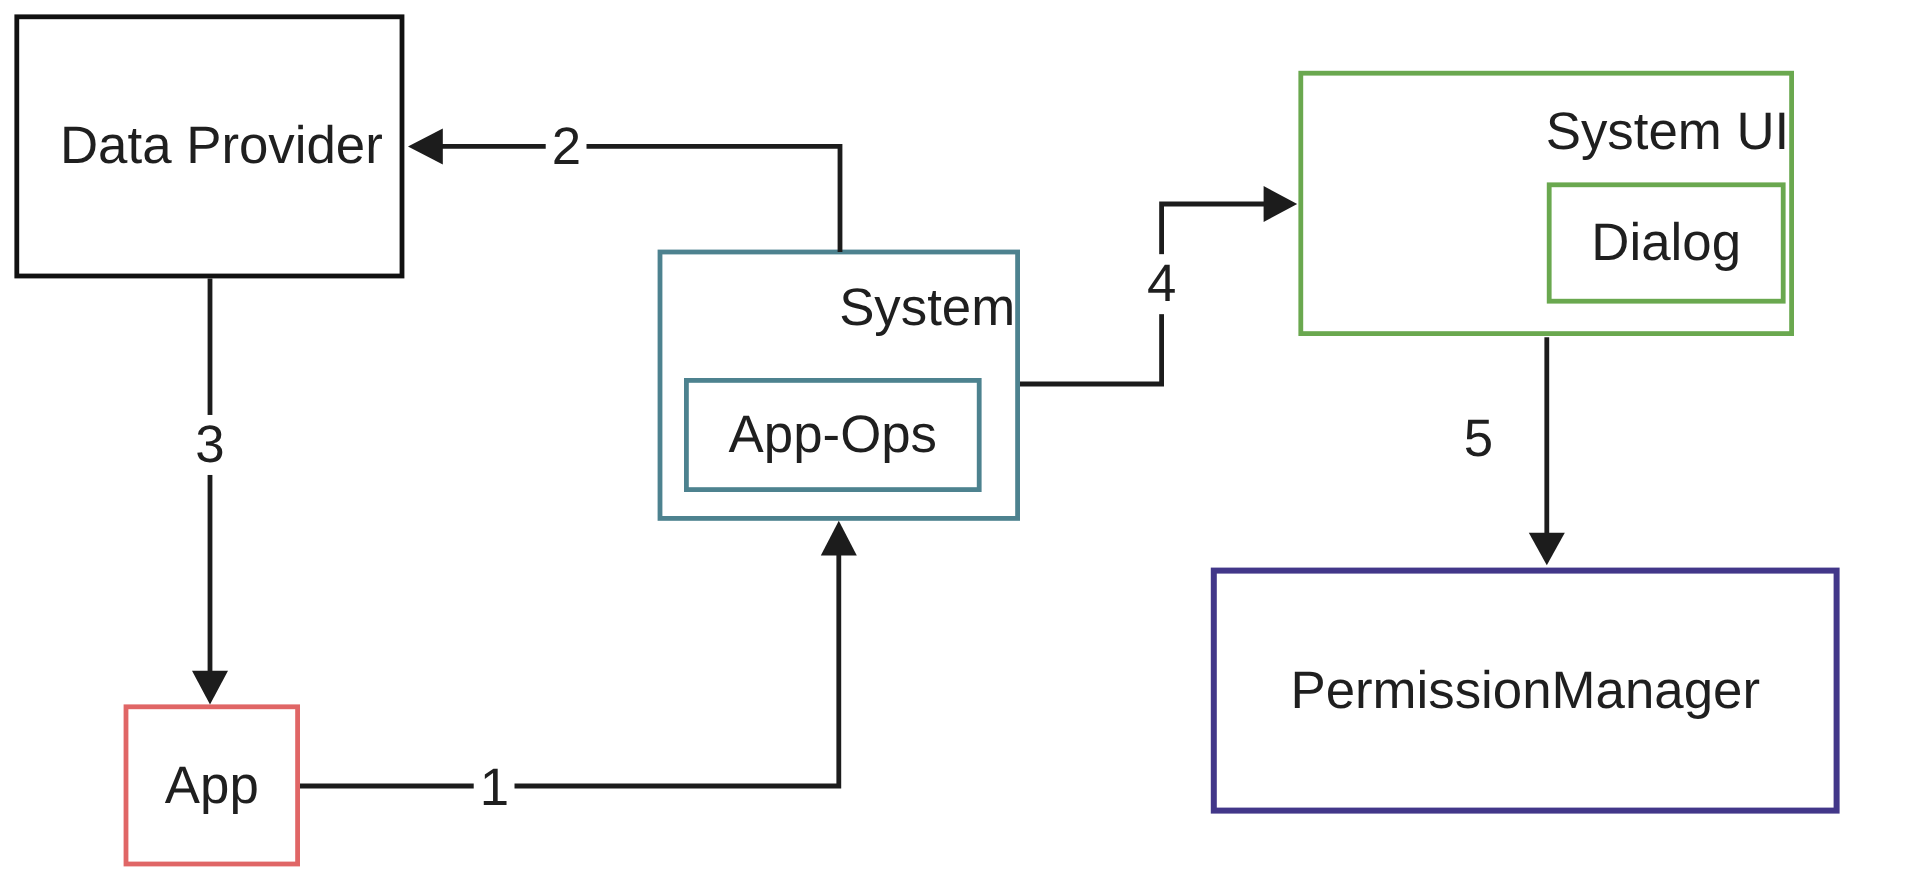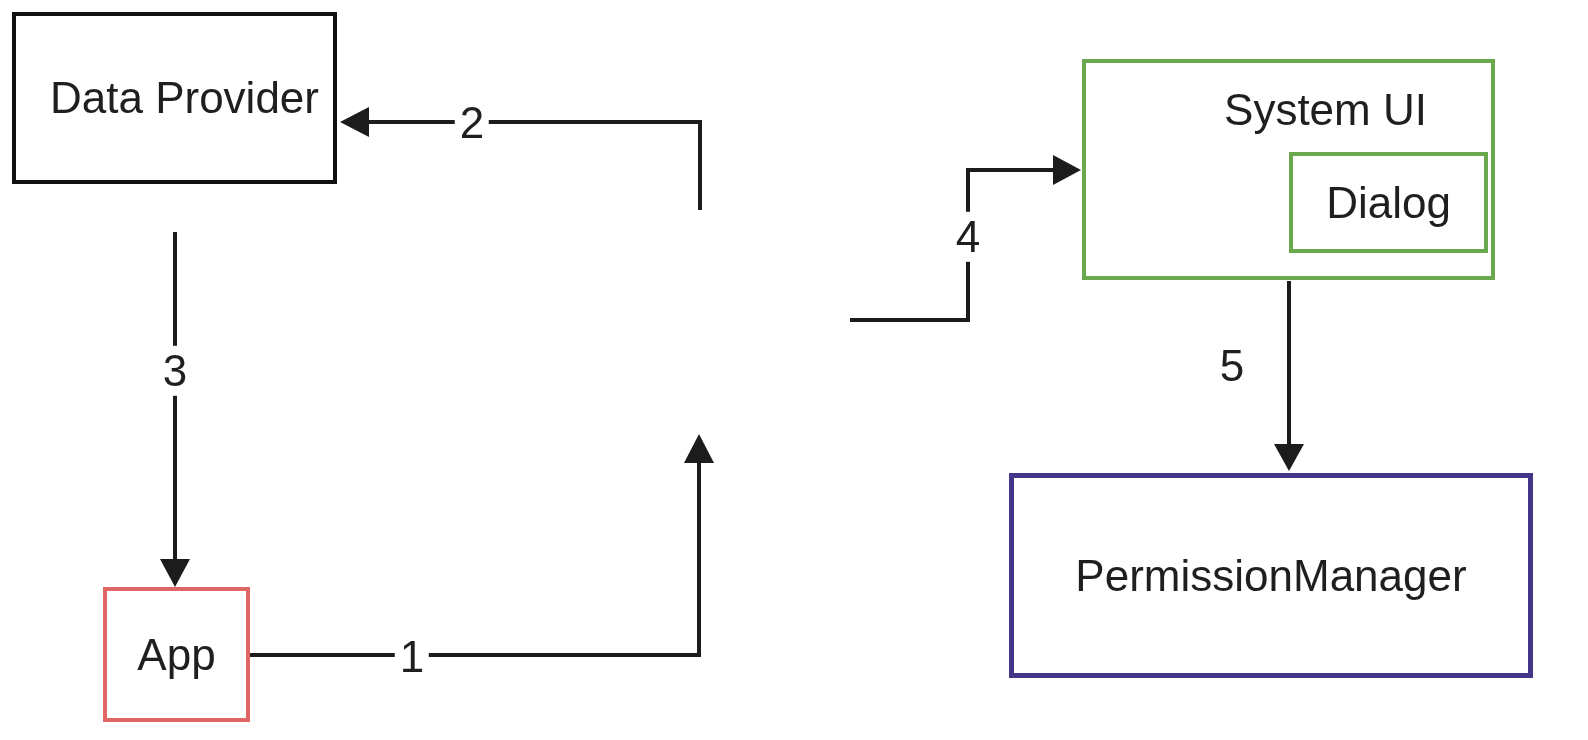--- a/index.html
+++ b/index.html
@@ -25,30 +25,29 @@
   }
   .box.center {
     display: flex;
     align-items: center;
     justify-content: center;
   }
   .box .top-label {
     position: absolute;
     left: 0;
     width: 100%;
-    text-align: center;
-    margin-left: 37px;
+    text-align: right;
   }
   .b-black  { border: 4px solid var(--box-black, #111); }
   .b-red    { border: 4px solid var(--box-red, #e06666); }
   .b-teal   { border: 4px solid var(--box-teal, #4d828f); }
   .b-green  { border: 4px solid var(--box-green, #6aa84f); }
   .b-purple { border: 5px solid var(--box-purple, #423789); }
 
-  #box-data-provider { left: 12px;   top: 12px;  width: 325px; height: 172px; padding-left: 20px; }
+  #box-data-provider { left: 12px;   top: 12px;  width: 325px; height: 220px; padding-left: 20px; }
   #box-app           { left: 103px;  top: 587px; width: 147px; height: 135px; }
   #box-system        { left: 548px;  top: 208px; width: 302px; height: 226px; }
   #box-app-ops       { left: 18px;   top: 103px; width: 248px; height: 95px;  }
   #box-system-ui     { left: 1082px; top: 59px;  width: 413px; height: 221px; }
   #box-dialog        { left: 203px;  top: 89px;  width: 199px; height: 101px; }
   #box-permission    { left: 1009px; top: 473px; width: 524px; height: 205px; }
 
   #box-system .top-label    { top: 20px; }
   #box-system-ui .top-label { top: 22px; }
 
@@ -88,20 +87,26 @@
 <div class="canvas">
 
   <div class="box b-black center" id="box-data-provider">
     <span>Data Provider</span>
   </div>
 
   <div class="box b-red center" id="box-app">
     <span>App</span>
   </div>
 
+  <div class="box b-teal" id="box-system">
+    <div class="top-label">System</div>
+    <div class="box b-teal center" id="box-app-ops">
+      <span>App-Ops</span>
+    </div>
+  </div>
 
   <div class="box b-green" id="box-system-ui">
     <div class="top-label">System UI</div>
     <div class="box b-green center" id="box-dialog">
       <span>Dialog</span>
     </div>
   </div>
 
   <div class="box b-purple center" id="box-permission">
     <span>PermissionManager</span>

